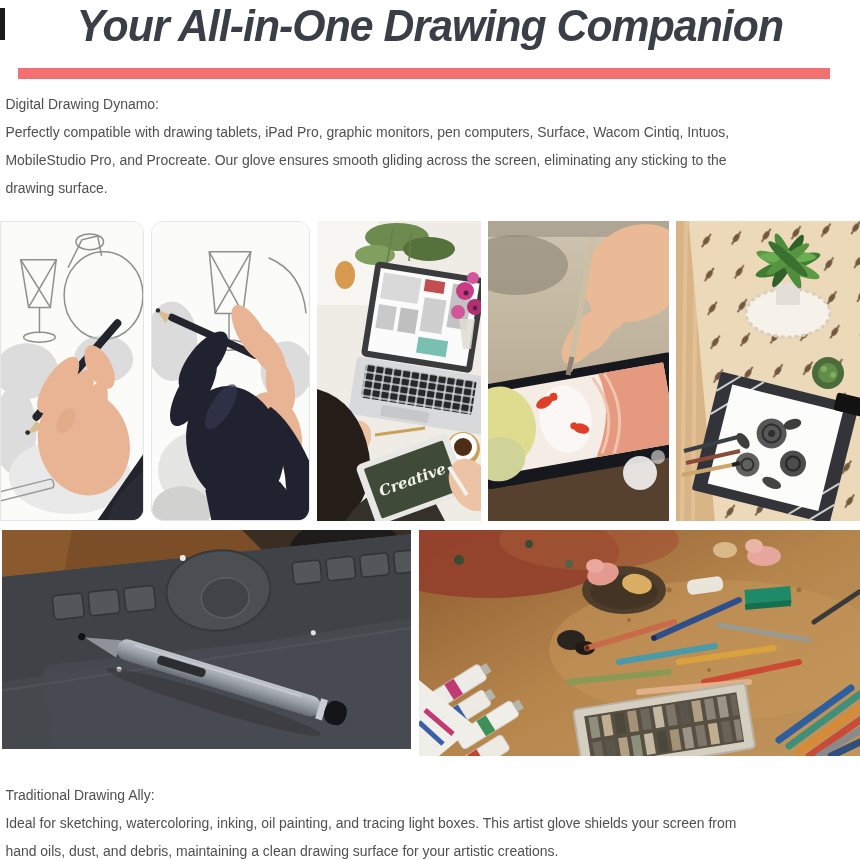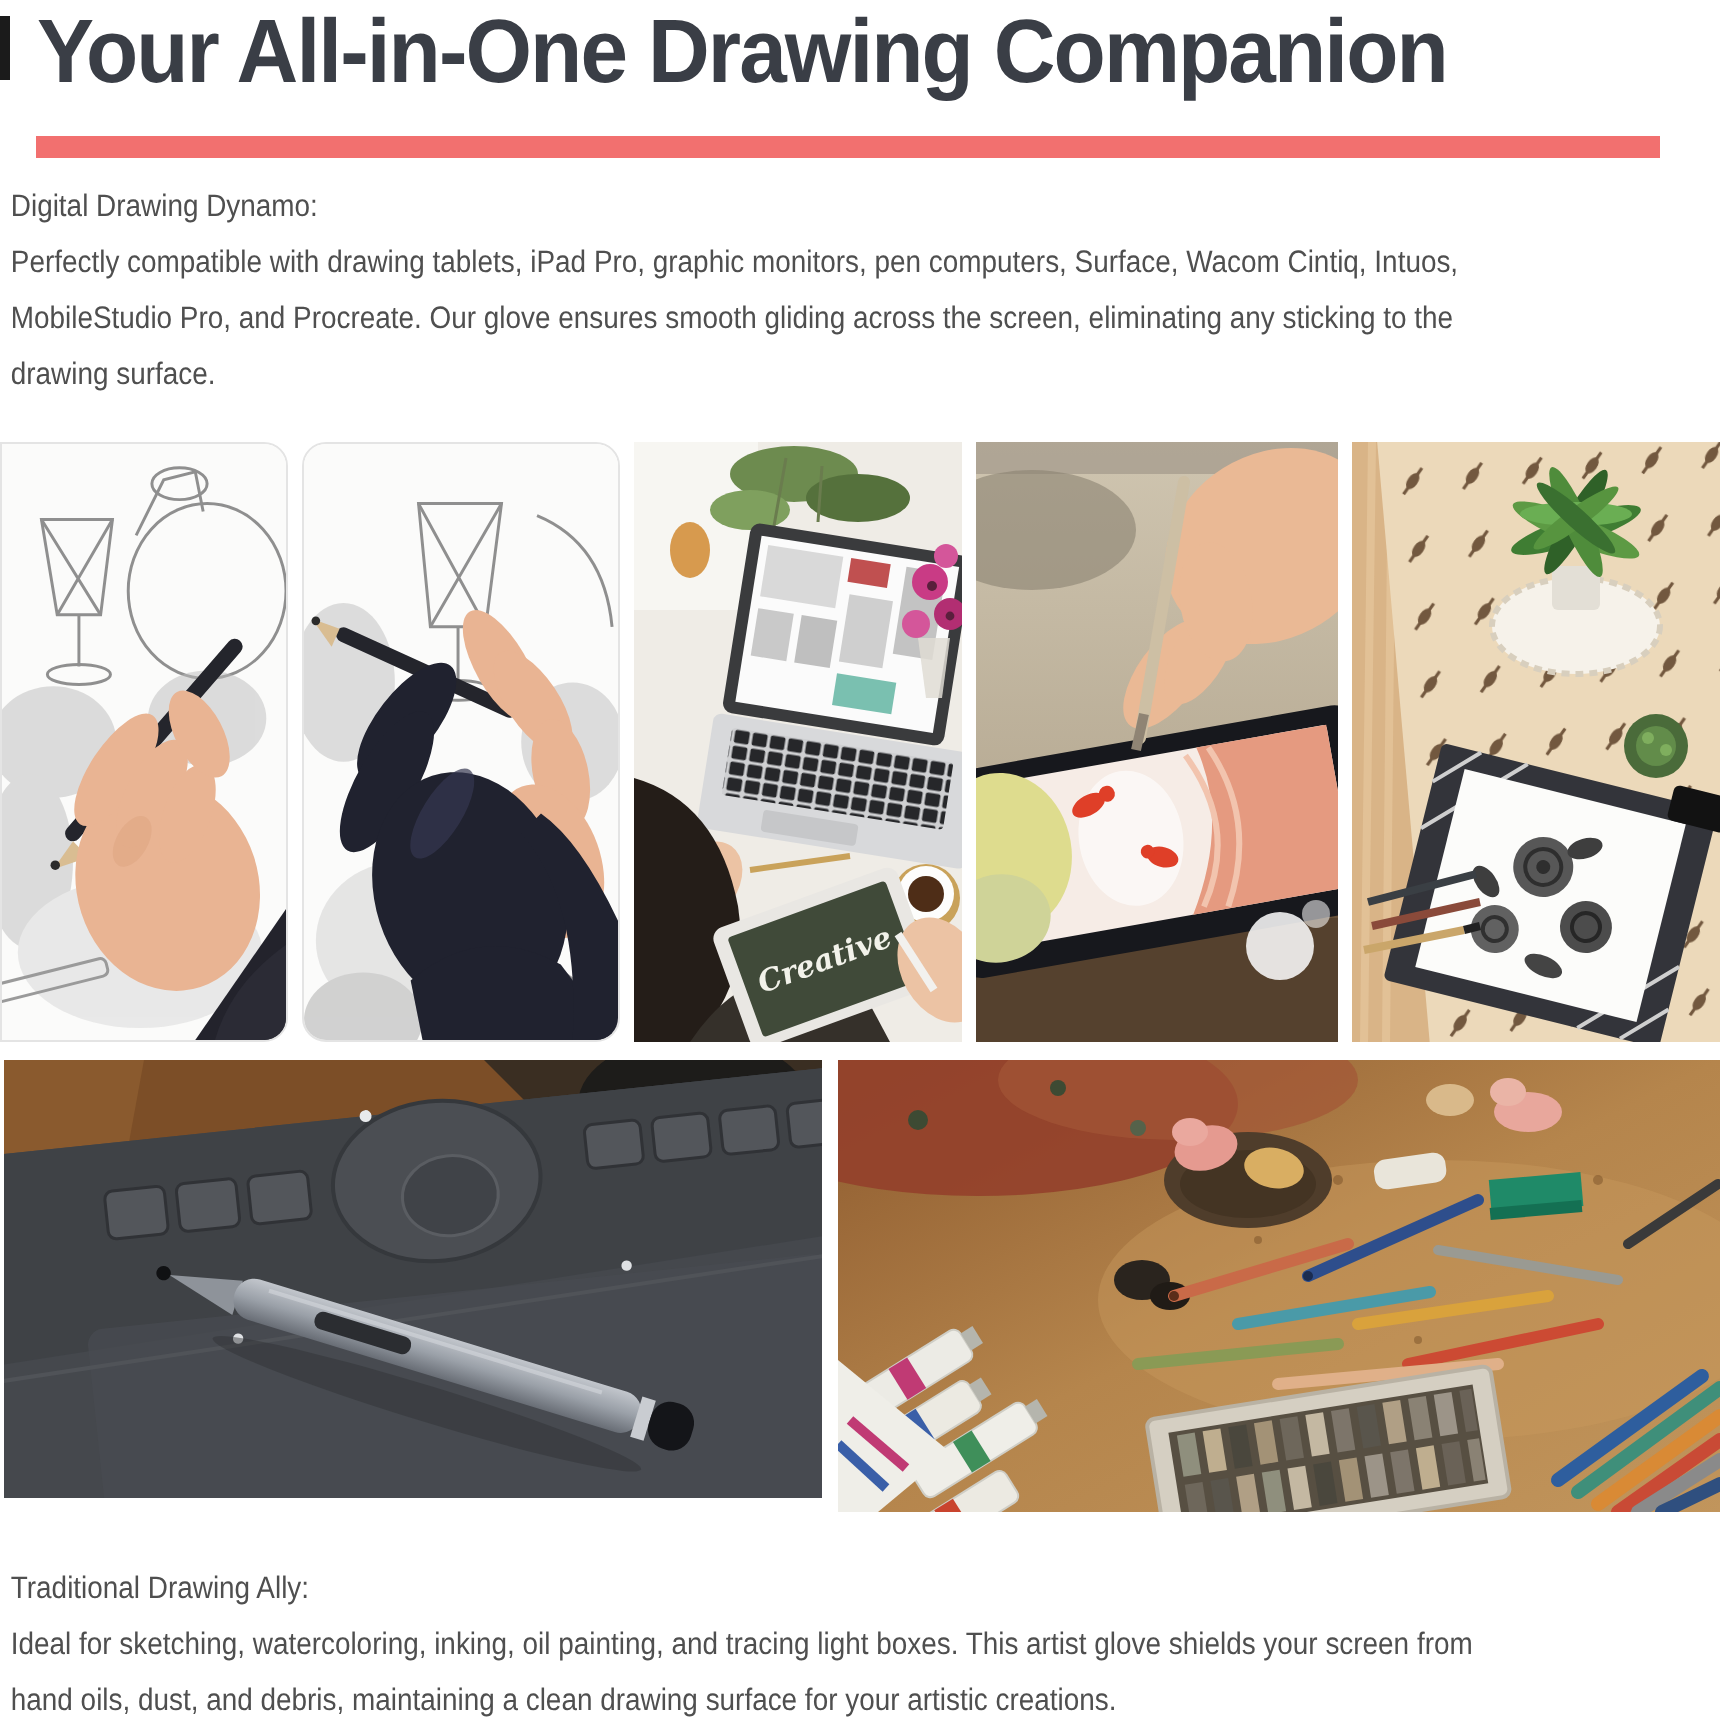--- a/index.html
+++ b/index.html
@@ -3,21 +3,21 @@
 <meta charset="utf-8">
 <style>
   html,body{margin:0;padding:0;}
   body{
     width:860px;height:860px;overflow:hidden;background:#ffffff;
     font-family:"Liberation Sans",sans-serif;position:relative;
   }
   .edge-artifact{position:absolute;left:0;top:8px;width:5px;height:32px;background:#1b1b1b;}
   h1.page-title{
     margin:0;padding-top:2px;height:48px;line-height:48px;
-    font-size:45px;font-weight:bold;
+    text-align:center;font-size:45px;font-weight:bold;font-style:italic;
     color:#3a3e46;letter-spacing:-1px;white-space:nowrap;
   }
   h1.page-title .squeeze{display:inline-block;transform:scaleX(.95);transform-origin:center;}
   .accent-bar{height:11px;width:812px;margin:18px 0 0 18px;background:#f2706f;}
   .copy{
     width:955px;transform:scaleX(.9);transform-origin:left top;
     font-size:15.5px;line-height:28px;color:#4f4f4f;padding-left:6px;
   }
   .copy.top{margin-top:11px;}
   .copy.bottom{margin-top:25px;}

